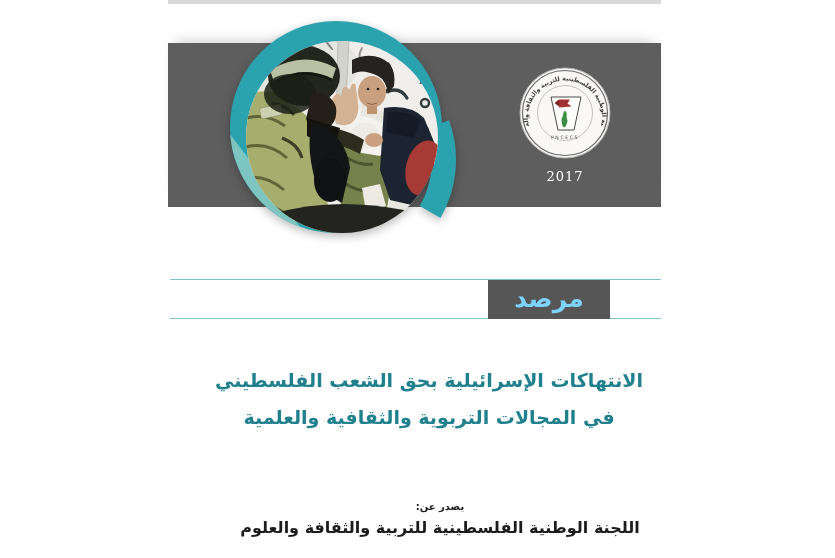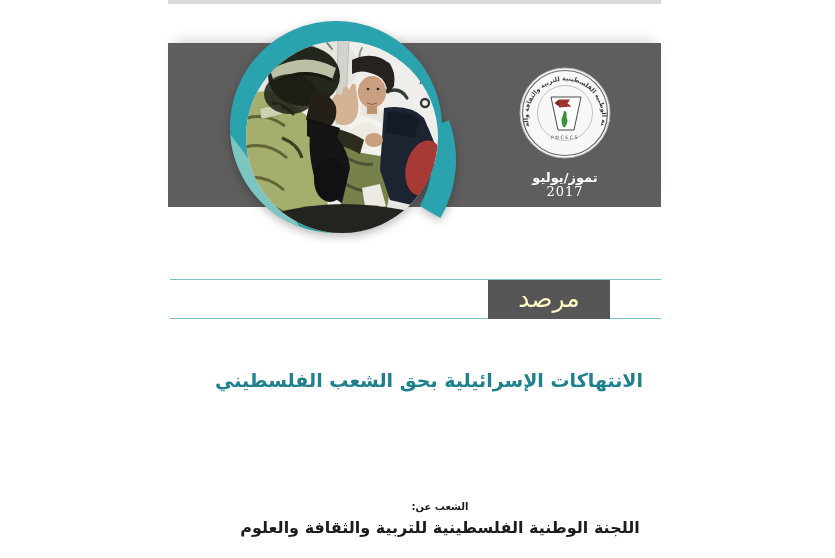--- a/index.html
+++ b/index.html
@@ -26,21 +26,21 @@
   .date-month{font-size:13px;font-weight:bold;direction:rtl;line-height:15px;}
   .date-year{font-family:"DejaVu Serif","Liberation Serif",serif;
              font-size:13px;letter-spacing:1px;line-height:14px;}
 
   
   .rule{left:170px;width:491px;height:1px;background:#7cc1cb;}
   .rule-top{top:279px;}
   .rule-bottom{top:318px;}
   .masthead-box{left:488px;top:280px;width:122px;height:39px;background:#565656;
                 display:flex;align-items:center;justify-content:center;}
-  .masthead-label{color:#fef9c3;font-weight:normal;font-size:25px;direction:rtl;
+  .masthead-label{color:#7dd3fc;font-weight:bold;font-size:25px;direction:rtl;
                   line-height:39px;padding-bottom:3px;}
 
   
   .title-block{left:114px;top:362px;width:630px;text-align:center;direction:rtl;
                color:#20808d;font-weight:bold;font-size:19px;line-height:37px;}
 
   
   .footer-block{left:140px;top:500px;width:600px;text-align:center;direction:rtl;
                 color:#1c1c1c;}
   .issued-by{font-size:10px;font-weight:bold;line-height:14px;}
@@ -149,30 +149,30 @@
   <g>
     <path d="M33,31 L63,31 L56,64 L40,64 Z" fill="#fdfdfb" stroke="#4a4a4a" stroke-width="1"></path>
     <path d="M41,33.5 l11,0 l-2.5,4 l4,3 l-12.5,1 Z" fill="#a23232"></path>
     <path d="M41,33.5 l-4.5,3.5 l4.5,3.5 Z" fill="#7a2222"></path>
     <path d="M46,45 q3.5,0 2.5,5.5 l1,4.5 q-1,5.5 -3.5,6.5 q-2.5,-2 -2.5,-8 l1.5,-4.5 Z" fill="#3e8e44"></path>
   </g>
   <text x="47" y="72.5" font-size="4.6" letter-spacing="1.6" text-anchor="middle" fill="#4a4a4a">PNCECS</text>
 </svg>
 
 <div class="abs date-block">
-  <div class="date-month">تموز/يوليو</div>
   <div class="date-year">2017</div>
 </div>
 
 <div class="abs rule rule-top"></div>
 <div class="abs rule rule-bottom"></div>
 <div class="abs masthead-box">
   <span class="masthead-label">مرصد</span>
 </div>
 
 <div class="abs title-block">
   <div>الانتهاكات الإسرائيلية بحق الشعب الفلسطيني</div>
+  <div>في المجالات التربوية والثقافية والعلمية</div>
 </div>
 
 <div class="abs footer-block">
-  <div class="issued-by">الشعب عن:</div>
+  <div class="issued-by">يصدر عن:</div>
   <div class="org-name">اللجنة الوطنية الفلسطينية للتربية والثقافة والعلوم</div>
 </div>
 
 </body></html>

